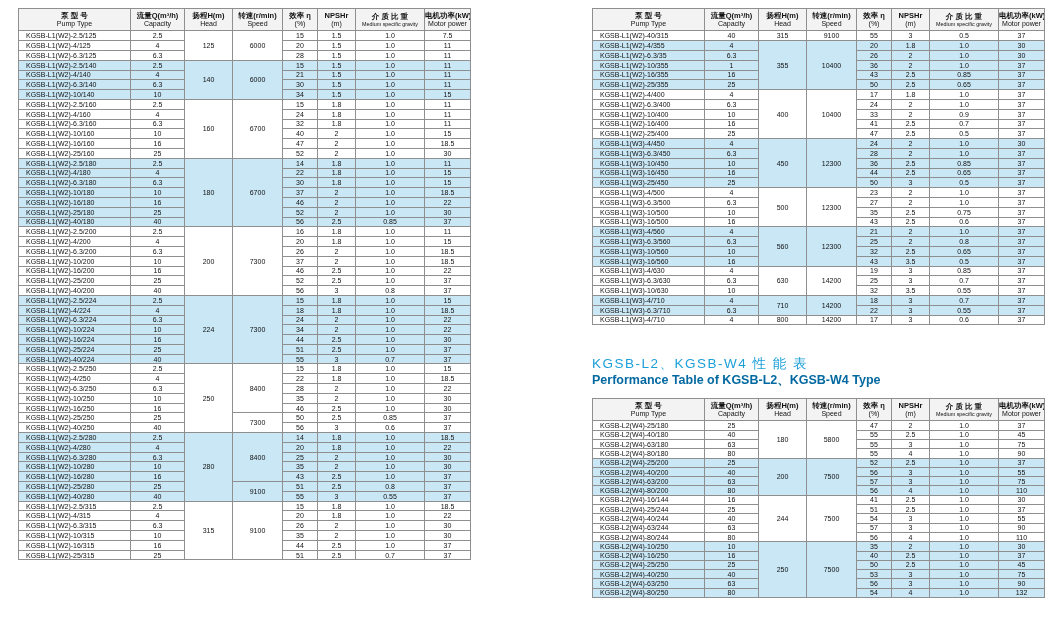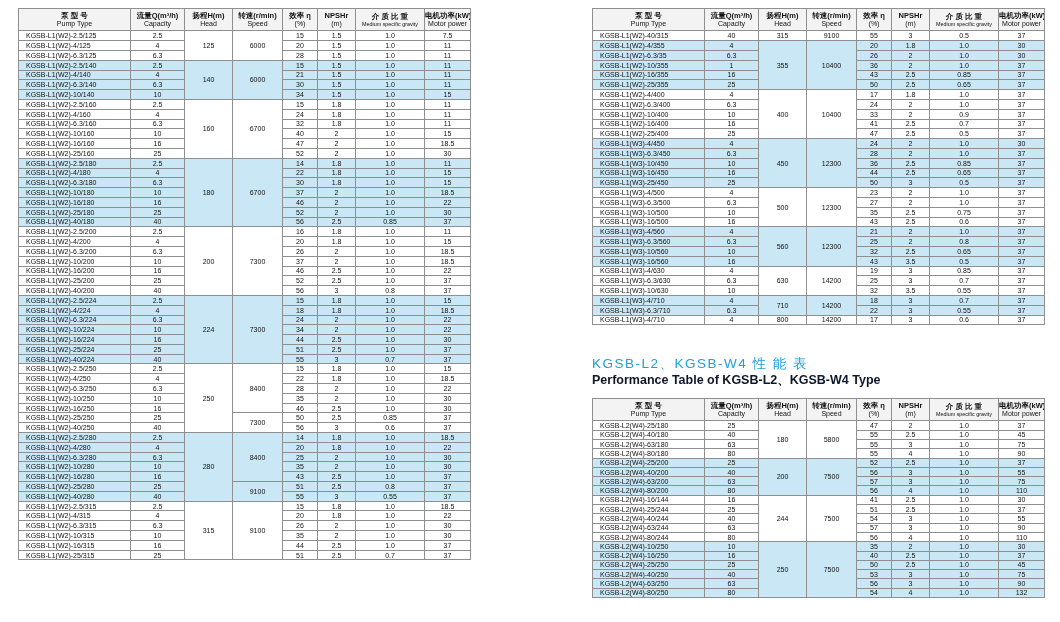--- a/index.html
+++ b/index.html
@@ -15,21 +15,21 @@
   th{background:#f3f3f3;font-weight:bold;padding:2px 0;line-height:1.2}
   th .h1{font-size:7.5px}
   th .h2{font-size:7px;font-weight:normal}
   th .h2.small{font-size:5.4px}
   td{font-size:7px;line-height:1;height:9.8px;padding:0 1px}
   .t-right-bottom td{height:9.3px}
   td.pump{text-align:left;padding-left:7px}
   tr.shaded td{background:#c9e7f5}
   .section-title{position:absolute;left:592px;top:356px;width:456px}
   .section-title .cn{color:#1a9fd8;font-weight:normal;font-size:13.5px;letter-spacing:1.5px;line-height:1.25}
-  .section-title .en{color:#0f172a;font-weight:bold;font-size:12.5px;line-height:1.2}
+  .section-title .en{color:#0369a1;font-weight:bold;font-size:12.5px;line-height:1.2}
 </style>
 </head>
 <body>
 
 <div class="page">
 
   <table class="data-table t-left">
     <colgroup>
       <col style="width:112px">
         <col style="width:54px">

